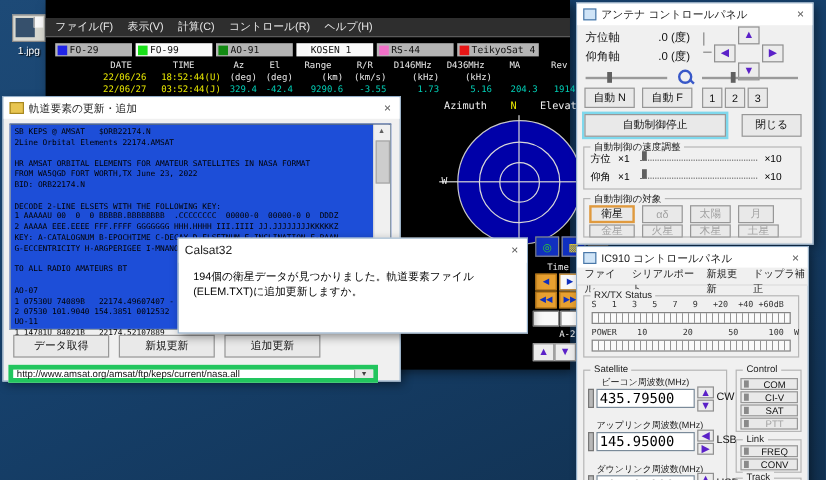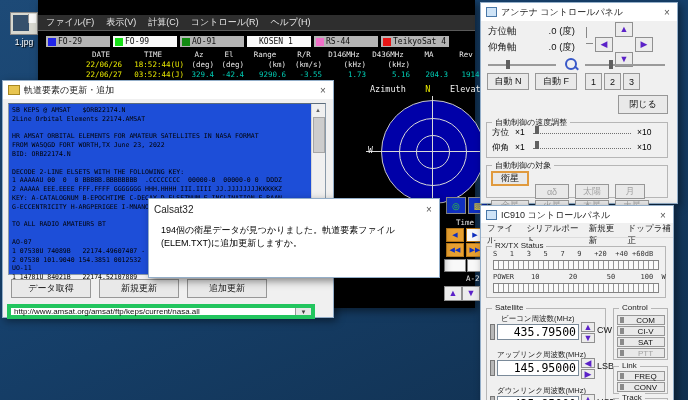--- a/index.html
+++ b/index.html
@@ -10,21 +10,21 @@
   .abs{position:absolute;}
   .win{position:absolute;background:#f0f0f0;border:1px solid #93aec9;
        box-shadow:3px 3px 8px rgba(0,0,0,.45);}
   .tbar{position:absolute;left:0;top:0;right:0;height:18px;background:#ffffff;
         display:flex;align-items:center;font-size:9px;color:#222;padding-left:5px;box-sizing:border-box;}
   .tbar .xbtn{margin-left:auto;width:20px;text-align:center;color:#555;font-size:10px;cursor:default;}
   .mini-ico{width:10px;height:8px;background:#e8c550;border:1px solid #a88820;margin-right:4px;flex:0 0 auto;}
   .winico{width:9px;height:8px;background:#cfe4f7;border:1px solid #4a78a8;margin-right:4px;flex:0 0 auto;}
   .btn{position:absolute;background:#e9e9e9;border:1px solid #979797;font-size:9px;color:#111;
        display:flex;align-items:center;justify-content:center;box-sizing:border-box;}
-  .btn.dis{color:#a2a2a2;margin-top:13px;}
+  .btn.dis{color:#a2a2a2;}
   .group{position:absolute;border:1px solid #b6b6b6;box-sizing:border-box;}
   .glabel{position:absolute;top:-6px;left:5px;background:#f0f0f0;padding:0 3px;font-size:8px;color:#222;}
   .parrow{color:#5b21c8;font-size:9px;line-height:1;}
   
   #main{position:absolute;left:38px;top:0;width:437px;height:308px;background:#000;
         box-shadow:3px 3px 8px rgba(0,0,0,.5);}
   #main-title{position:absolute;left:0;top:0;right:0;height:15px;background:#141414;color:#e8e8e8;
         display:flex;align-items:center;font-size:9px;padding-left:4px;box-sizing:border-box;}
   #main-menu{position:absolute;left:0;top:15px;right:0;height:16px;background:#2e2e2e;color:#e8e8e8;
         display:flex;align-items:center;gap:12px;font-size:9px;padding-left:8px;border-bottom:1px solid #5a5a5a;box-sizing:border-box;}
@@ -106,21 +106,21 @@
   #ic910{left:480px;top:205px;width:192px;height:200px;}
   #ic-menu{position:absolute;left:0;top:17px;right:0;height:15px;background:#f0f0f0;border-bottom:1px solid #dcdcdc;
         display:flex;align-items:flex-start;gap:9px;font-size:8.5px;color:#222;padding-left:6px;box-sizing:border-box;}
   .scale{position:absolute;font-family:"DejaVu Sans Mono",monospace;font-size:7px;color:#333;white-space:pre;}
   .meter{position:absolute;height:8px;border:1px solid #848484;
         background:repeating-linear-gradient(90deg,#fafafa 0 4px,#969696 4px 5px);}
   .freqlbl{position:absolute;font-size:7.5px;color:#222;white-space:nowrap;}
   .led{position:absolute;width:5px;height:16px;background:#b8b8b8;border:1px solid #777;box-sizing:border-box;}
   .freqfield{position:absolute;width:82px;height:16px;background:#fff;border:1px solid #7a8a99;box-sizing:border-box;
         font-family:"DejaVu Sans Mono",monospace;font-size:11.5px;color:#000;text-align:right;
-        display:flex;align-items:center;justify-content:flex-end;padding-right:2px;}
+        display:flex;align-items:center;justify-content:flex-end;padding-right:16px;}
   .spin{position:absolute;width:14px;height:10px;background:#ececec;border:1px solid #909090;
         display:flex;align-items:center;justify-content:center;box-sizing:border-box;}
   .mode{position:absolute;font-size:9px;color:#111;}
   .cbtn{position:absolute;width:48px;height:10px;background:#e9e9e9;border:1px solid #979797;
         display:flex;align-items:center;font-size:8px;color:#111;box-sizing:border-box;}
   .cbtn .cled{width:4px;height:6px;background:#8a8a8a;margin:0 3px 0 2px;}
   .cbtn span{flex:1;text-align:center;}
   .cbtn.dis span{color:#a2a2a2;}
   
   #dicon{position:absolute;left:6px;top:12px;width:36px;text-align:center;}
@@ -380,20 +380,21 @@
     <div class="slider" style="left:7px;top:61px;width:68px"></div>
     <div class="sthumb2" style="left:25px;top:57px"></div>
     <div id="mag" style="left:84px;top:55px"></div>
     <div class="slider" style="left:104px;top:61px;width:80px"></div>
     <div class="sthumb2" style="left:128px;top:57px"></div>
     <div class="btn" style="left:6px;top:70px;width:42px;height:17px">自動 N</div>
     <div class="btn" style="left:54px;top:70px;width:42px;height:17px">自動 F</div>
     <div class="btn" style="left:104px;top:70px;width:17px;height:17px">1</div>
     <div class="btn" style="left:123px;top:70px;width:17px;height:17px">2</div>
     <div class="btn" style="left:142px;top:70px;width:17px;height:17px">3</div>
+    <div class="btn stopfocus" style="left:6px;top:92px;width:118px;height:19px">自動制御停止</div>
     <div class="btn" style="left:137px;top:92px;width:50px;height:19px">閉じる</div>
 
     <div class="group" style="left:5px;top:119px;width:182px;height:36px">
       <span class="glabel">自動制御の速度調整</span>
       <span class="abs" style="left:5px;top:4px;font-size:8.5px">方位</span>
       <span class="abs" style="left:28px;top:4px;font-size:8.5px">×1</span>
       <div class="abs" style="left:46px;top:10px;width:98px;border-bottom:1px dotted #707070"></div>
       <div class="sthumb2" style="left:48px;top:3px;height:8px"></div>
       <span class="abs" style="left:150px;top:4px;font-size:8.5px">×10</span>
       <span class="abs" style="left:5px;top:19px;font-size:8.5px">仰角</span>

